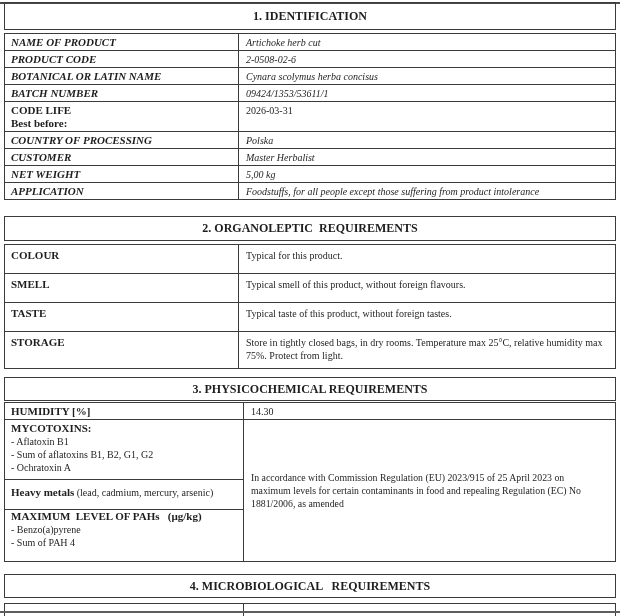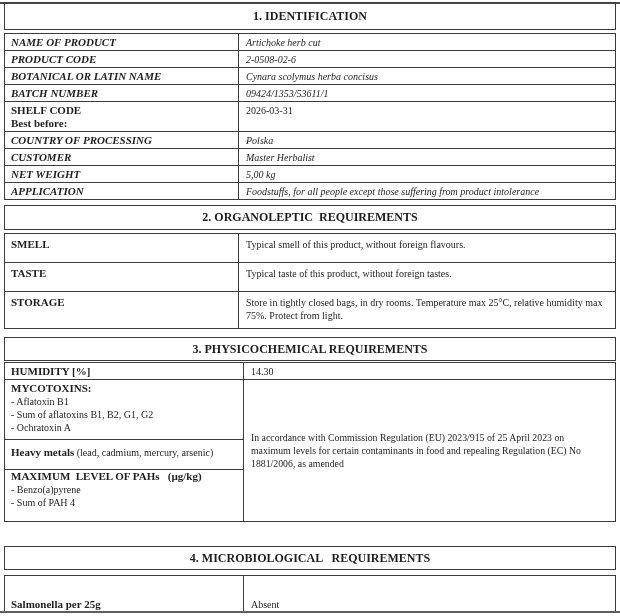--- a/index.html
+++ b/index.html
@@ -27,23 +27,23 @@
   .edge-bottom{top:611px;height:2px;background:#5d5d5d;}
   .sec-header{
     box-sizing:border-box;
     border:1.5px solid var(--border);
     display:flex;align-items:center;justify-content:center;
     font-weight:bold;
     font-size:12px;
     white-space:pre;
   }
   .h-1{height:28px;margin-bottom:3px;}
-  .h-2{height:25px;margin-top:5px;margin-bottom:3px;}
+  .h-2{height:25px;margin-top:16px;margin-bottom:3px;}
   .h-3{height:24px;margin-top:8px;margin-bottom:1px;}
-  .h-4{height:24px;margin-top:24px;margin-bottom:5px;}
+  .h-4{height:24px;margin-top:12px;margin-bottom:5px;}
   table{
     width:612px;
     border-collapse:collapse;
     table-layout:fixed;
   }
   td{
     border:1.5px solid var(--border);
     vertical-align:top;
     padding:2px 4px 1px 6px;
     font-size:10px;
@@ -104,21 +104,21 @@
       <tr class="r17">
         <td class="lbl">BOTANICAL OR LATIN NAME</td>
         <td class="val">Cynara scolymus herba concisus</td>
       </tr>
       <tr class="r17">
         <td class="lbl">BATCH NUMBER</td>
         <td class="val">09424/1353/53611/1</td>
       </tr>
       <tr class="r28">
         <td class="lbl">
-          <div>SHELF CODE</div>
+          <div>CODE LIFE</div>
           <div>Best before:</div>
         </td>
         <td class="val">2026-03-31</td>
       </tr>
       <tr class="r17">
         <td class="lbl">COUNTRY OF PROCESSING</td>
         <td class="val">Polska</td>
       </tr>
       <tr class="r17">
         <td class="lbl">CUSTOMER</td>
@@ -138,20 +138,24 @@
   <div class="sec-header h-2">
     <span>2. ORGANOLEPTIC  REQUIREMENTS</span>
   </div>
 
   <table>
     <colgroup>
         <col class="c12">
         <col>
       </colgroup>
     <tbody>
+      <tr class="r29">
+        <td class="lbl pad4">COLOUR</td>
+        <td class="val pad4">Typical for this product.</td>
+      </tr>
       <tr class="r29">
         <td class="lbl pad4">SMELL</td>
         <td class="val pad4">Typical smell of this product, without foreign flavours.</td>
       </tr>
       <tr class="r29">
         <td class="lbl pad4">TASTE</td>
         <td class="val pad4">Typical taste of this product, without foreign tastes.</td>
       </tr>
       <tr class="r37">
         <td class="lbl pad4">STORAGE</td>

